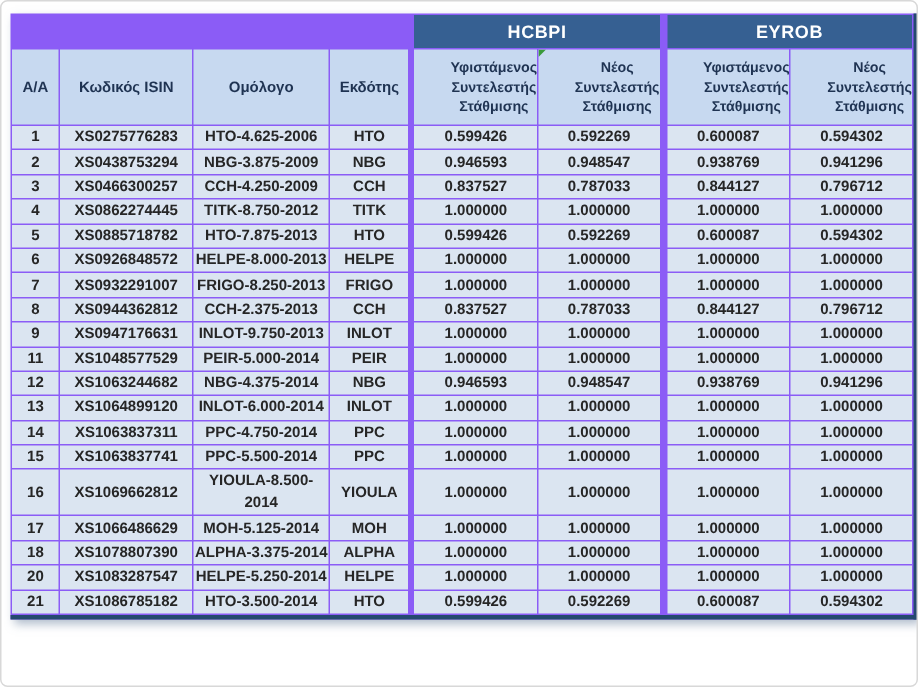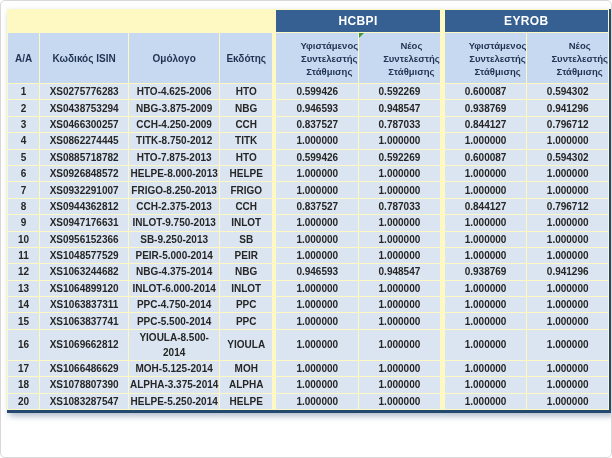--- a/index.html
+++ b/index.html
@@ -13,21 +13,21 @@
   .screenshot-frame {
     position: absolute; inset: 0;
     border: 1px solid #d8d8d8;
     border-radius: 5px;
     pointer-events: none;
     z-index: 10;
   }
   .table-wrap {
     position: absolute;
     left: 7px; top: 9px;
-    background: #fef9c3;
+    background: #8b5cf6;
     border-right: 3px solid #24496f;
     border-bottom: 3px solid #24496f;
     box-shadow: 2px 3px 6px rgba(110,132,160,0.55);
   }
   table {
     border-collapse: separate;
     border-spacing: 1px;
     table-layout: fixed;
   }
   th, td { overflow: hidden; padding: 0; margin: 0; }
@@ -232,32 +232,20 @@
           <td>INLOT-9.750-2013</td>
           <td>INLOT</td>
           <td class="spacer"></td>
           <td>1.000000</td>
           <td>1.000000</td>
           <td class="spacer"></td>
           <td>1.000000</td>
           <td>1.000000</td>
         </tr>
         <tr class="data-row">
-          <td>10</td>
-          <td>XS0956152366</td>
-          <td>SB-9.250-2013</td>
-          <td>SB</td>
-          <td class="spacer"></td>
-          <td>1.000000</td>
-          <td>1.000000</td>
-          <td class="spacer"></td>
-          <td>1.000000</td>
-          <td>1.000000</td>
-        </tr>
-        <tr class="data-row">
           <td>11</td>
           <td>XS1048577529</td>
           <td>PEIR-5.000-2014</td>
           <td>PEIR</td>
           <td class="spacer"></td>
           <td>1.000000</td>
           <td>1.000000</td>
           <td class="spacer"></td>
           <td>1.000000</td>
           <td>1.000000</td>
@@ -350,18 +338,30 @@
           <td>20</td>
           <td>XS1083287547</td>
           <td>HELPE-5.250-2014</td>
           <td>HELPE</td>
           <td class="spacer"></td>
           <td>1.000000</td>
           <td>1.000000</td>
           <td class="spacer"></td>
           <td>1.000000</td>
           <td>1.000000</td>
+        </tr>
+        <tr class="data-row">
+          <td>21</td>
+          <td>XS1086785182</td>
+          <td>HTO-3.500-2014</td>
+          <td>HTO</td>
+          <td class="spacer"></td>
+          <td>0.599426</td>
+          <td>0.592269</td>
+          <td class="spacer"></td>
+          <td>0.600087</td>
+          <td>0.594302</td>
         </tr>
       </tbody>
   </table>
 </div>
 
 <div class="screenshot-frame"></div>
 
 </body></html>

